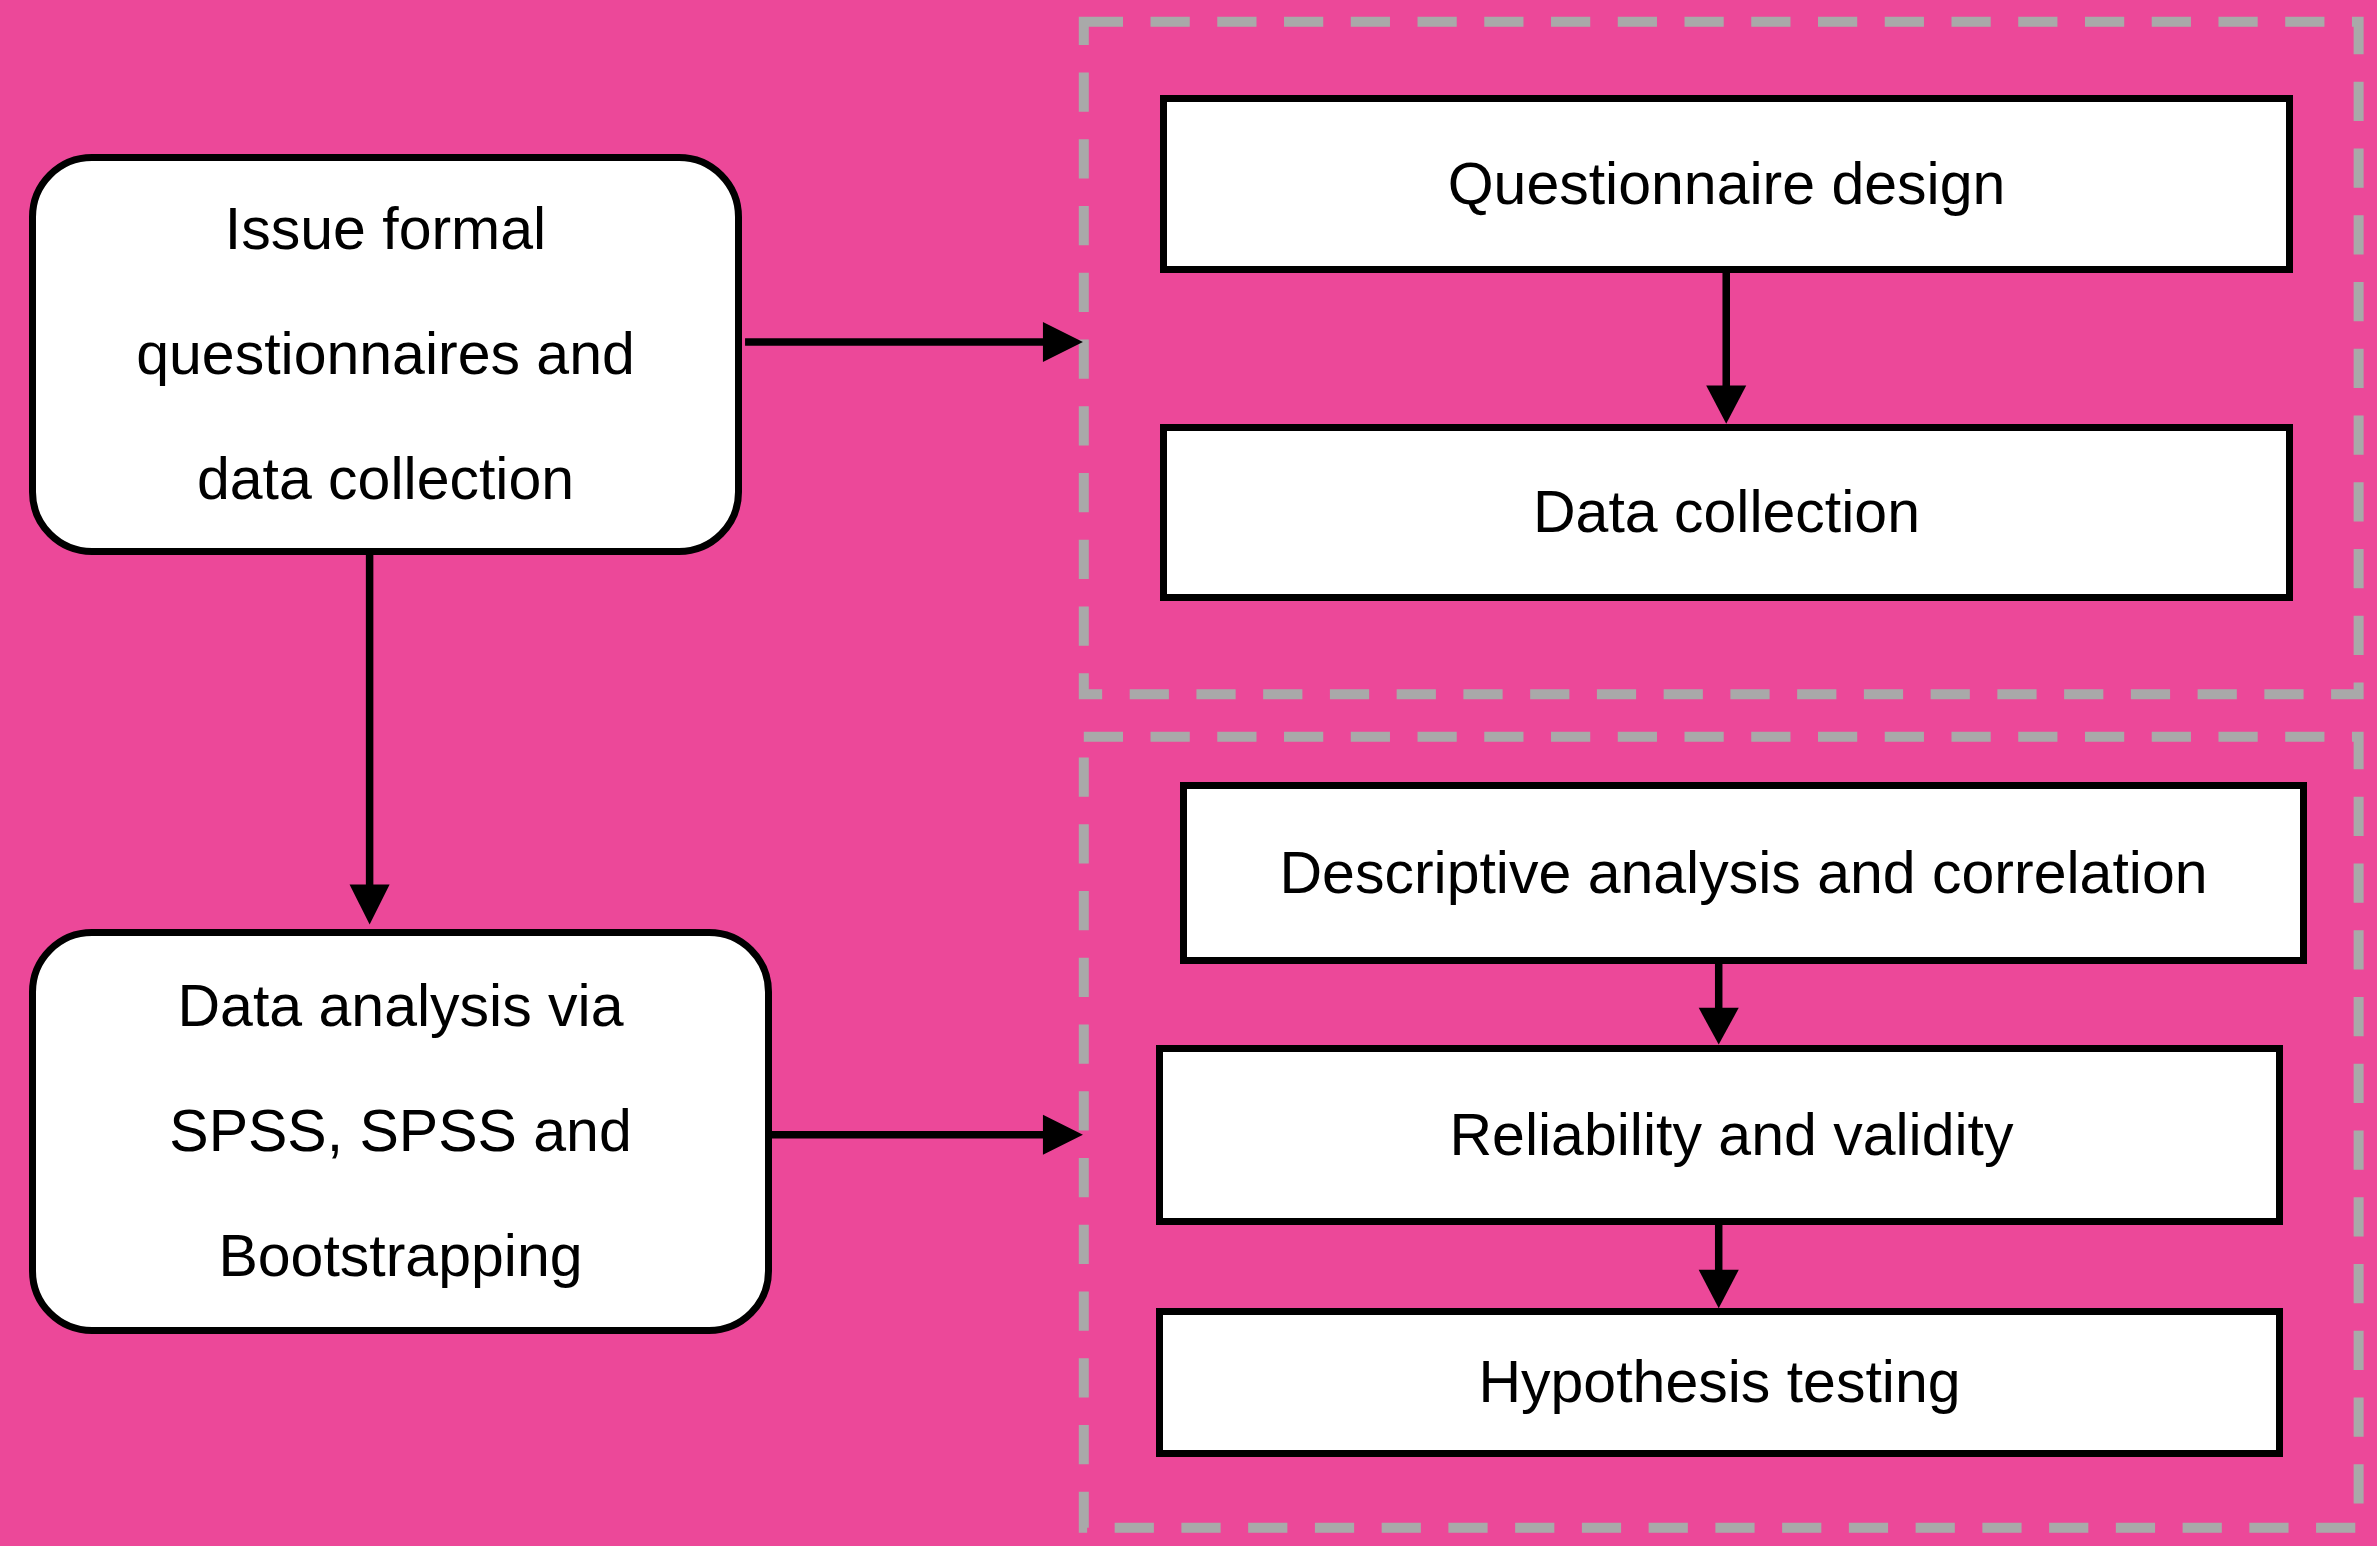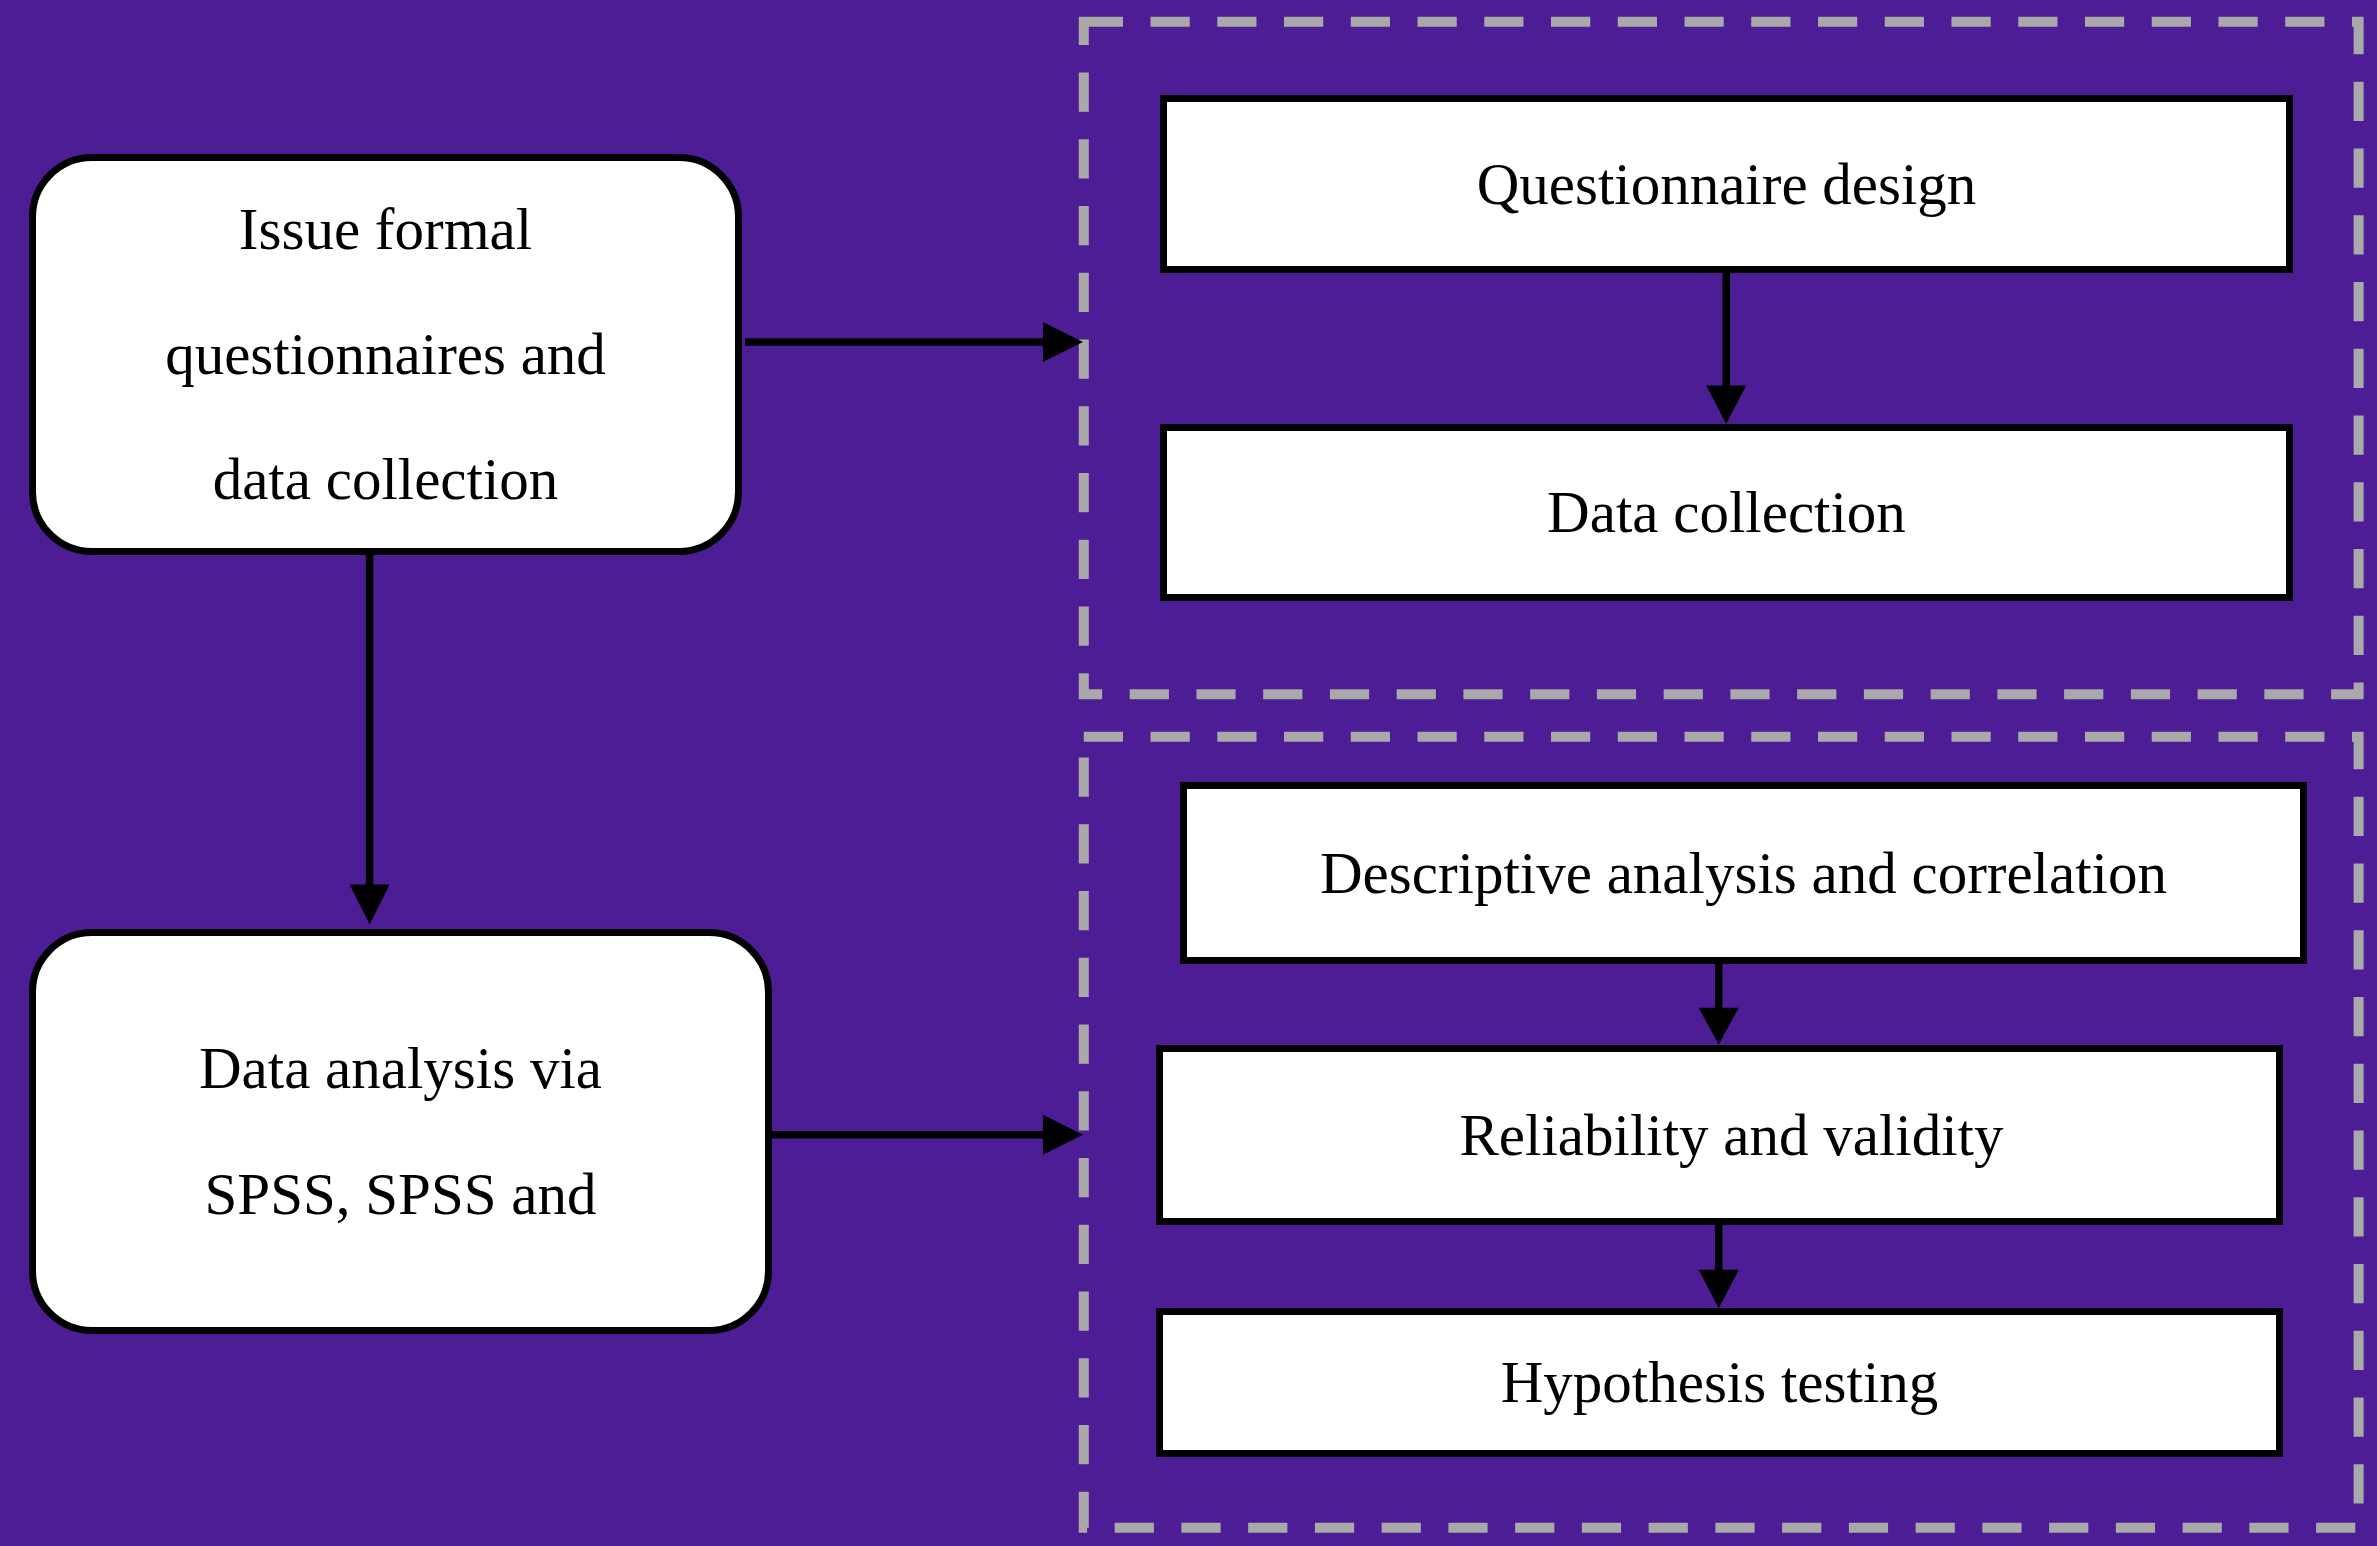--- a/index.html
+++ b/index.html
@@ -4,22 +4,22 @@
 <style>
   html, body {
     margin: 0;
     padding: 0;
     background: #ffffff;
   }
   .canvas {
     position: relative;
     width: 2377px;
     height: 1546px;
-    background: #4c1d95;
-    font-family: Liberation Serif, serif;
+    background: #ec4899;
+    font-family: Liberation Sans, sans-serif;
     color: #000000;
     overflow: hidden;
   }
   .layer {
     position: absolute;
     left: 0;
     top: 0;
     width: 2377px;
     height: 1546px;
   }
@@ -87,20 +87,21 @@
 
   <div class="node rounded" style="left:29px; top:154px; width:713px; height:401px;">
     <div class="label-line">Issue formal</div>
     <div class="label-line">questionnaires and</div>
     <div class="label-line">data collection</div>
   </div>
 
   <div class="node rounded" style="left:29px; top:929px; width:743px; height:405px;">
     <div class="label-line">Data analysis via</div>
     <div class="label-line">SPSS, SPSS and</div>
+    <div class="label-line">Bootstrapping</div>
   </div>
 
   <div class="node" style="left:1160px; top:95px; width:1133px; height:178px;">
     <div class="label-line">Questionnaire design</div>
   </div>
 
   <div class="node" style="left:1160px; top:424px; width:1133px; height:177px;">
     <div class="label-line">Data collection</div>
   </div>
 

